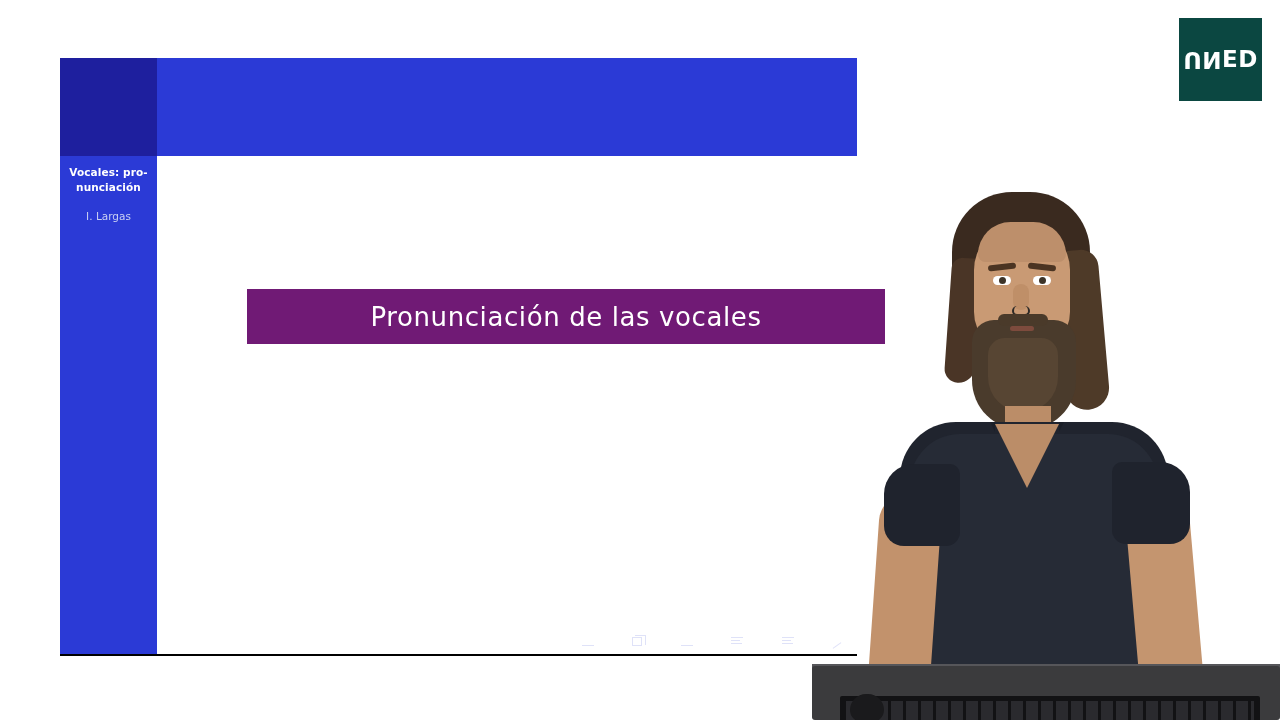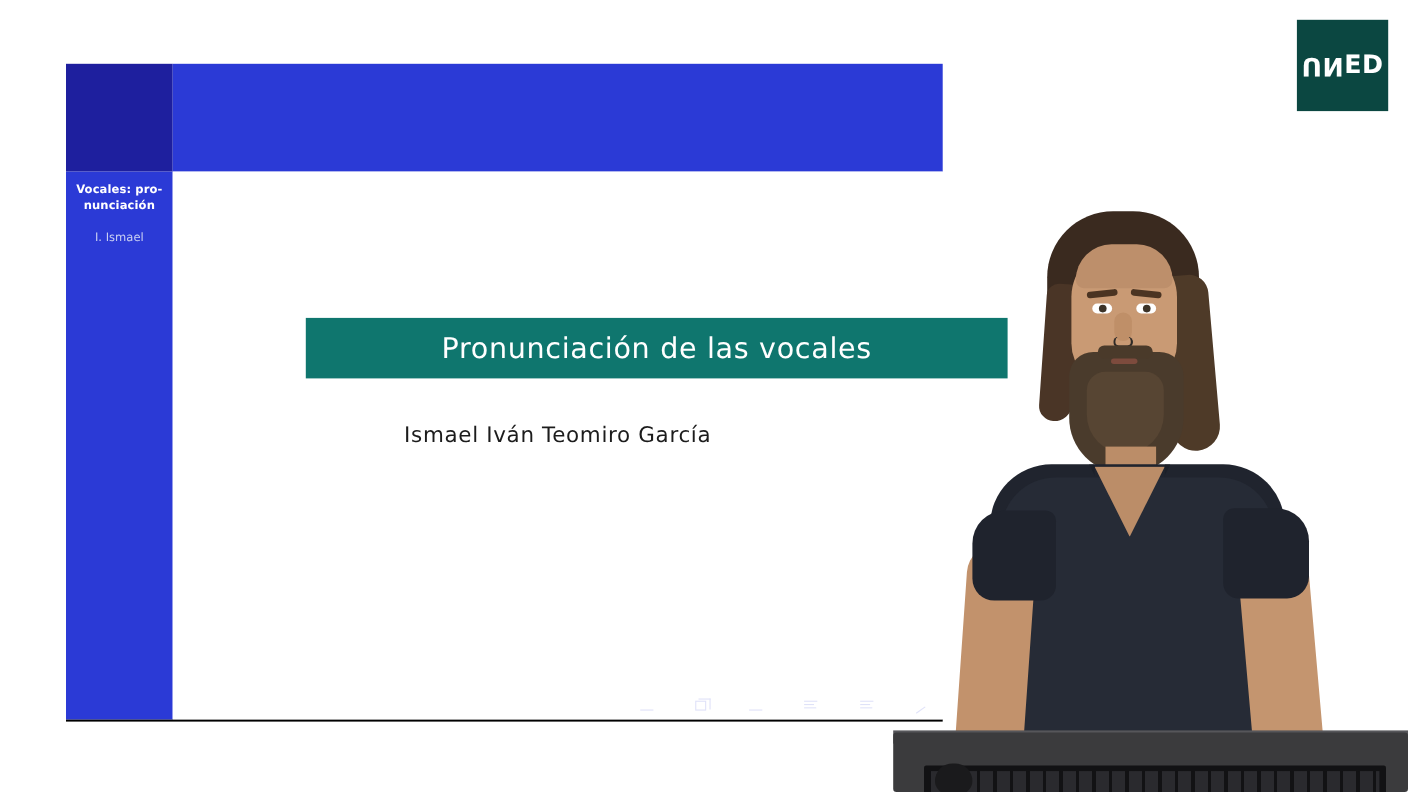--- a/index.html
+++ b/index.html
@@ -81,22 +81,22 @@
   
   #slide-body{
     position:absolute; left:97px; top:98px;
     width:700px; height:498px;
     background:#ffffff;
   }
 
   #title-box{
     position:absolute; left:90px; top:133px;
     width:638px; height:55px;
-    background:#0f766e;
-    display:flex; align-items:center; justify-content:center;margin-left:31px;
+    background:#701a75;
+    display:flex; align-items:center; justify-content:center;
   }
   #title-box .title-text{
     color:#ffffff;
     font-size:26px;
     font-weight:400;
     letter-spacing:0.6px;
     font-family:"DejaVu Sans", sans-serif;
   }
 
   #author-line{
@@ -358,30 +358,29 @@
 <div id="slide">
 
   <div id="slide-header-block"></div>
   <div id="slide-header-bar"></div>
 
   <div id="sidebar">
     <div class="side-title">
       <div>Vocales:  pro-</div>
       <div>nunciación</div>
     </div>
-    <div class="side-author">I.  Ismael</div>
+    <div class="side-author">I.  Largas</div>
   </div>
 
   <div id="slide-body">
 
     <div id="title-box">
       <span class="title-text">Pronunciación de las vocales</span>
     </div>
 
-    <div id="author-line">Ismael  Iván  Teomiro  García</div>
 
     <div id="nav-symbols">
       <span class="nav-sym"><span class="sym-line"></span></span>
       <span class="nav-sym"><span class="sym-box"></span></span>
       <span class="nav-sym"><span class="sym-line"></span></span>
       <span class="nav-sym"><span class="sym-lines"><i></i><i></i><i></i></span></span>
       <span class="nav-sym"><span class="sym-lines"><i></i><i></i><i></i></span></span>
       <span class="nav-sym"><span class="sym-arrow"></span></span>
     </div>
 

